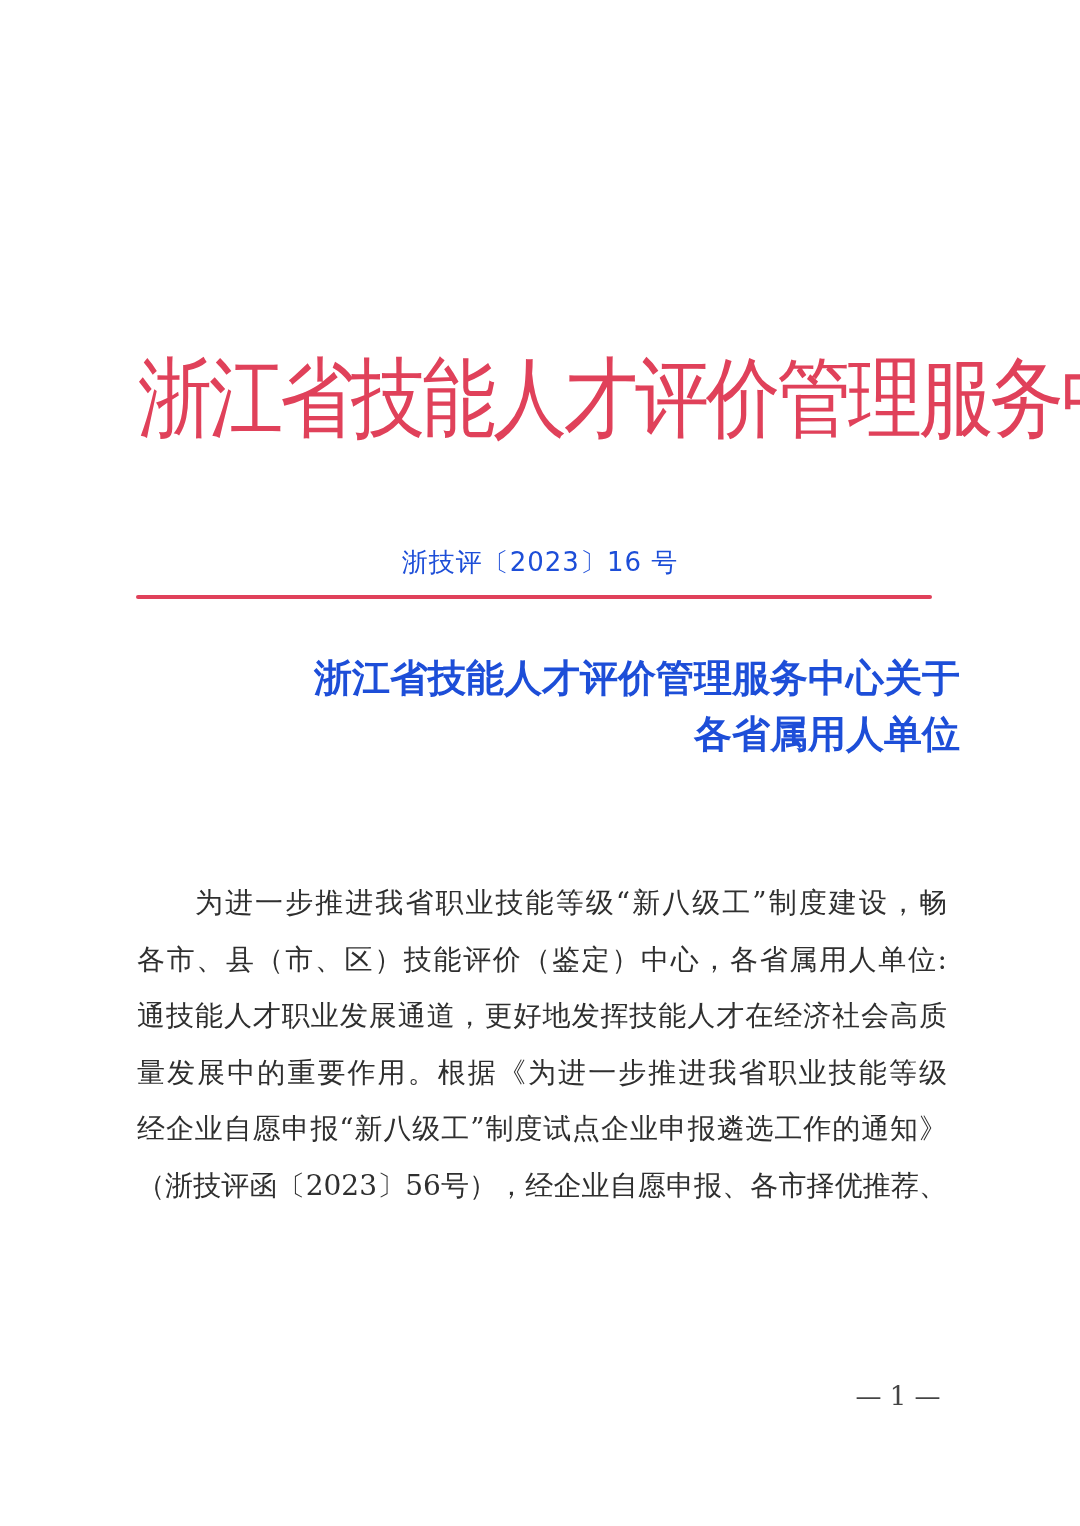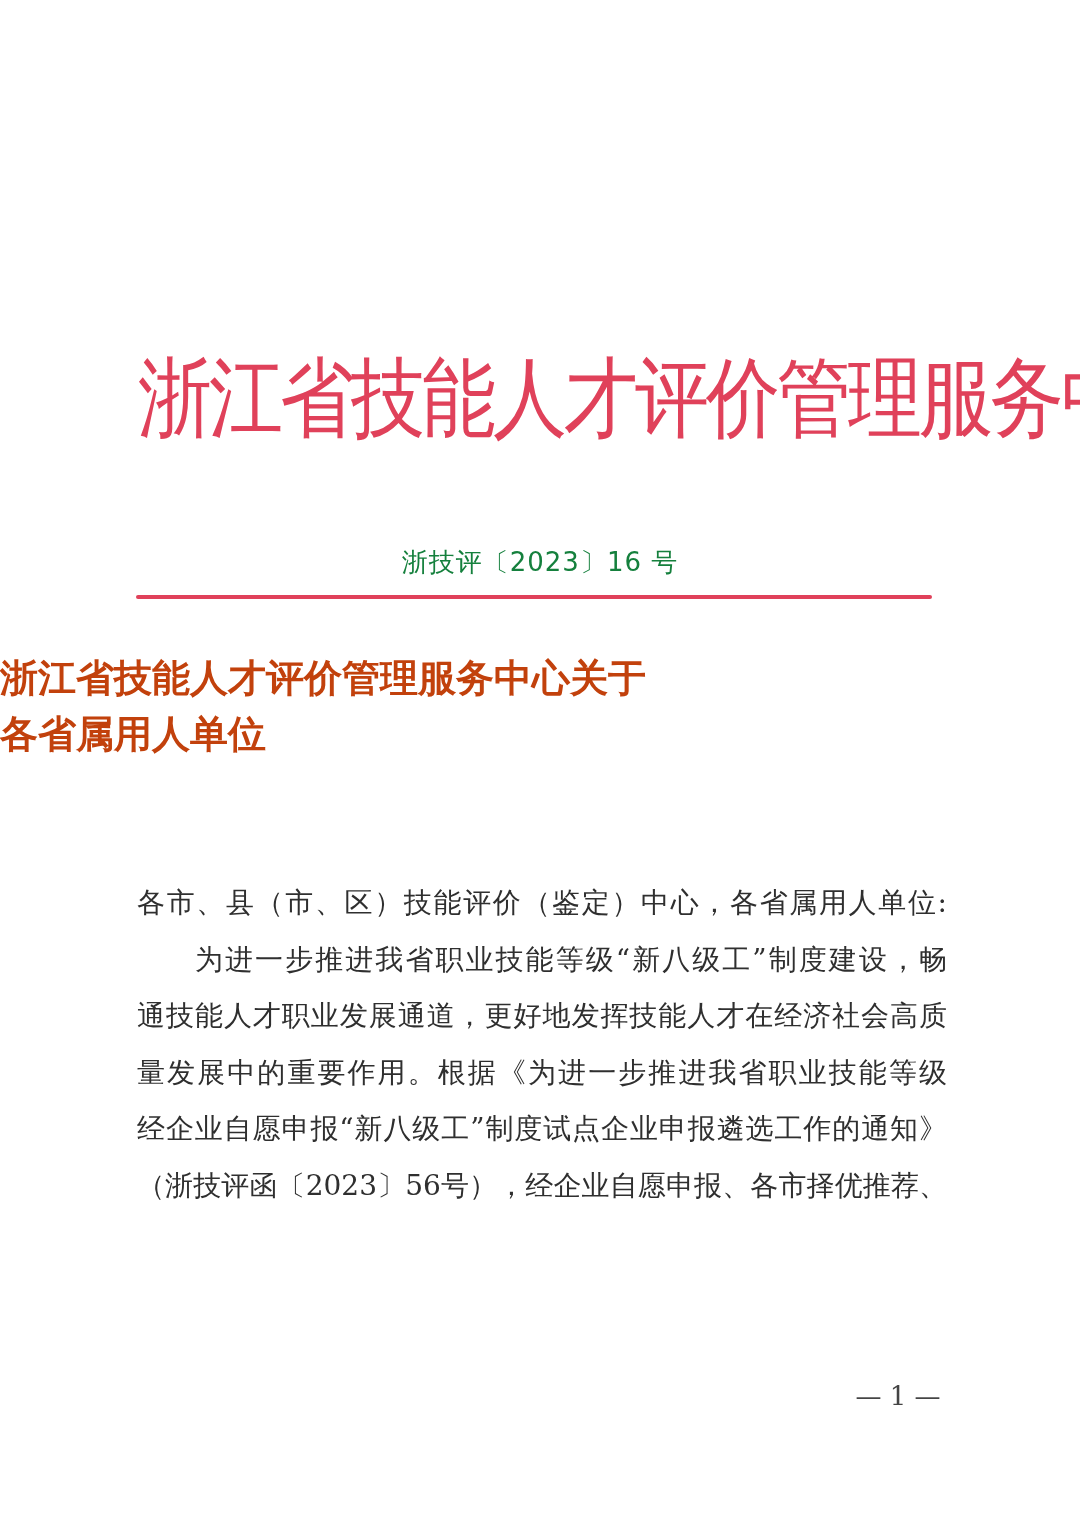--- a/index.html
+++ b/index.html
@@ -20,35 +20,35 @@
       line-height: 120px;
       letter-spacing: -3px;
       transform: scaleY(1.18);
       white-space: nowrap;
     }
     .doc-number {
       position: absolute; left: 0; top: 540px; width: 1080px;
       text-align: center;
       font-family: "DejaVu Sans", sans-serif;
       font-size: 26px; line-height: 44px;
-      color: #15803d;
+      color: #1d4ed8;
       letter-spacing: 1px;
     }
     .red-rule {
       position: absolute; left: 136px; top: 595px; width: 796px; height: 4px;
       background: #e0415a;
       border-radius: 2px;
     }
     .title {
       position: absolute; left: 0; top: 650px; width: 960px;
-      text-align: left;
+      text-align: right;
       font-family: "DejaVu Serif", serif;
       font-weight: bold;
       font-size: 38px; line-height: 56px;
-      color: #c2410c;
+      color: #1d4ed8;
     }
     .title div { white-space: nowrap; }
     .body {
       position: absolute; left: 137px; top: 875px; width: 810px;
       font-family: "DejaVu Serif", serif;
       font-size: 28px; line-height: 56.5px;
       color: #2f2f2f;
     }
     .body .line { white-space: nowrap; text-align: justify; text-align-last: justify; }
     .body .indent { padding-left: 58px; }
@@ -68,22 +68,22 @@
   <div class="doc-number">浙技评〔2023〕16 号</div>
 
   <div class="red-rule"></div>
 
   <div class="title">
     <div>浙江省技能人才评价管理服务中心关于</div>
     <div>各省属用人单位</div>
   </div>
 
   <div class="body">
+    <div class="line indent">为进一步推进我省职业技能等级“新八级工”制度建设，畅</div>
     <div class="line">各市、县（市、区）技能评价（鉴定）中心，各省属用人单位:</div>
-    <div class="line indent">为进一步推进我省职业技能等级“新八级工”制度建设，畅</div>
     <div class="line">通技能人才职业发展通道，更好地发挥技能人才在经济社会高质</div>
     <div class="line">量发展中的重要作用。根据《为进一步推进我省职业技能等级</div>
     <div class="line">经企业自愿申报“新八级工”制度试点企业申报遴选工作的通知》</div>
     <div class="line">（浙技评函〔2023〕56号），经企业自愿申报、各市择优推荐、</div>
   </div>
 
   <div class="page-number">— 1 —</div>
 
 </div>
 

